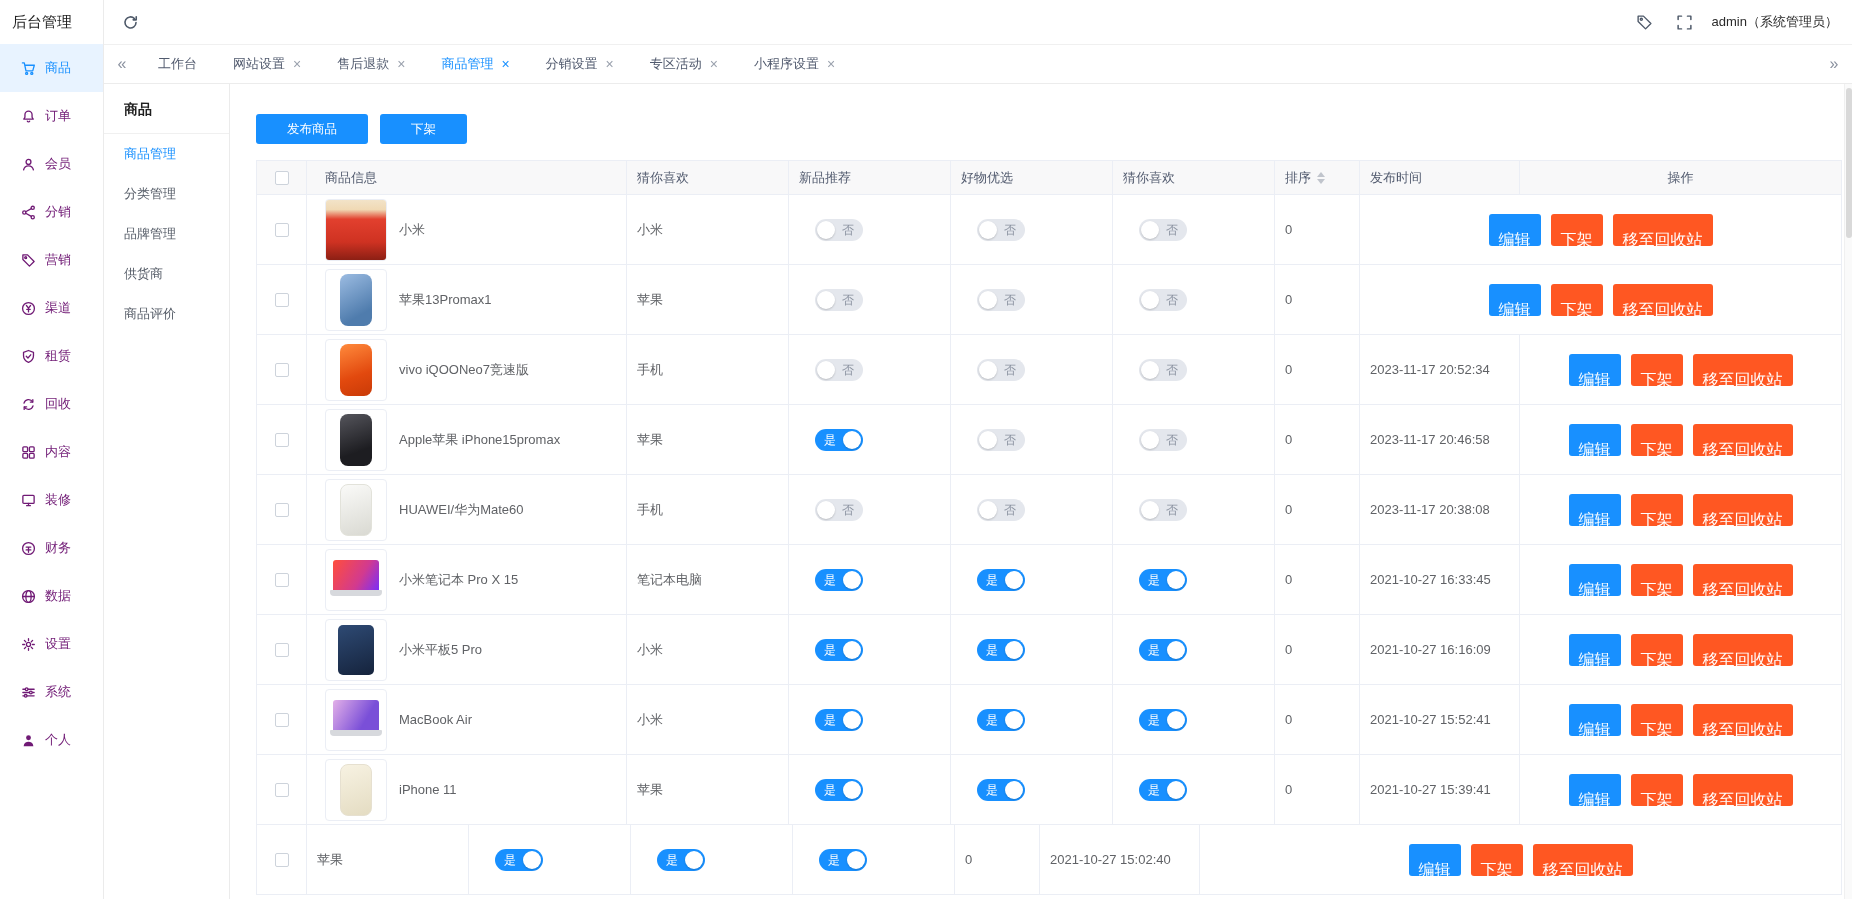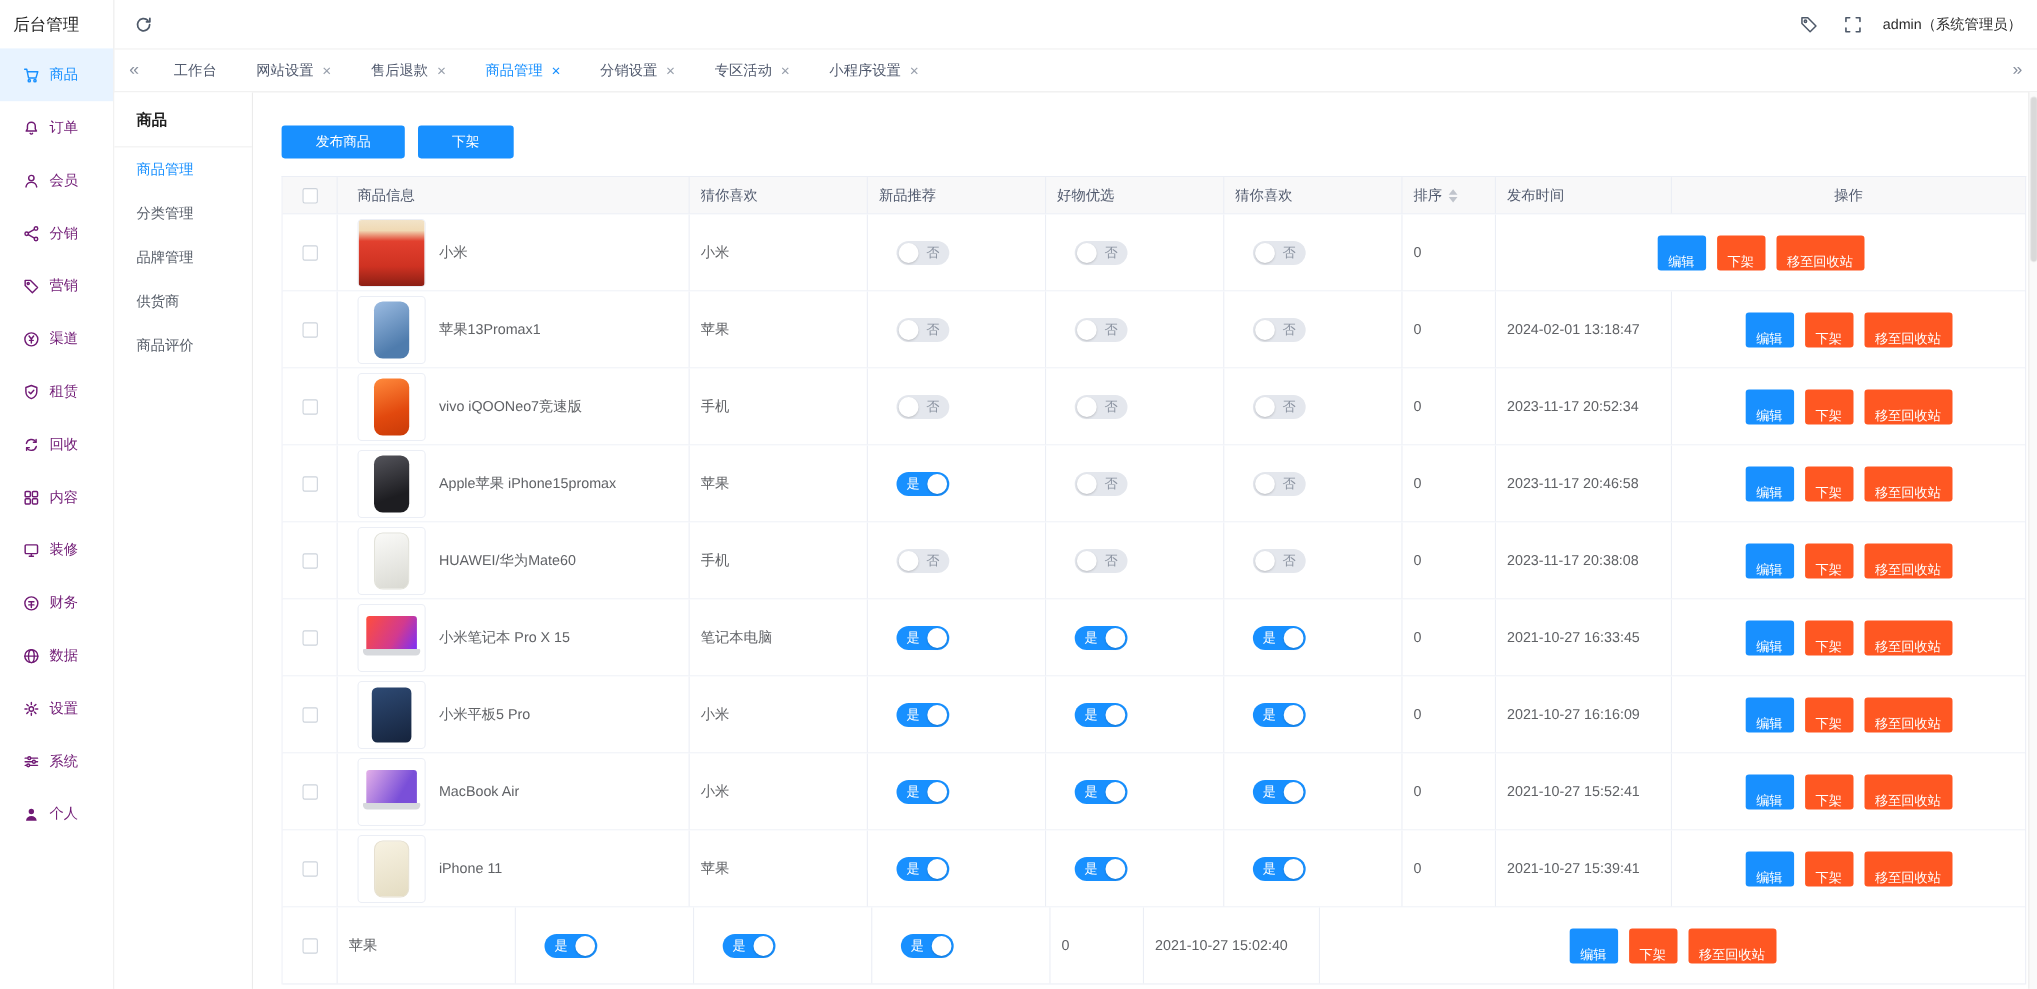--- a/index.html
+++ b/index.html
@@ -70,21 +70,21 @@
 .switch{display:inline-block;position:relative;width:48px;height:22px;border-radius:11px;cursor:pointer;flex:none}
 .switch.off{background:#e4e7ed}
 .switch.on{background:#1890ff}
 .knob{position:absolute;top:2px;left:2px;width:18px;height:18px;border-radius:50%;background:#fff;box-shadow:0 1px 2px rgba(0,0,0,.18)}
 .switch.on .knob{left:28px}
 .switch-text{position:absolute;top:0;line-height:22px;font-size:12px}
 .switch.off .switch-text{left:27px;color:#8b93a1}
 .switch.on .switch-text{left:9px;color:#fff}
 
 
-.mini{height:27px;padding:16px 10px;border:none;border-radius:3px;color:#fff;font-size:12px;cursor:pointer;white-space:nowrap}
+.mini{height:27px;padding:16px 10px;border:none;border-radius:3px;color:#fff;font-size:16px;cursor:pointer;white-space:nowrap}
 .mini.primary{background:#1890ff}
 .mini.warn{background:#ff5722}
 
 
 .thumb{width:62px;height:62px;border:1px solid #ebeef5;border-radius:4px;background:#fff;position:relative;overflow:hidden;flex:none;display:inline-block}
 .thumb::before{content:"";position:absolute;border-radius:8px}
 .thumb[data-variant="poster-red"]::before{inset:0;border-radius:0;background:linear-gradient(180deg,#f2e3c8 0%,#f0d9b4 16%,#e2402e 32%,#cf3222 70%,#8c1f14 100%)}
 .thumb[data-variant="phone-blue"]::before{inset:4px 14px;background:linear-gradient(150deg,#9cbce2,#4f7cad 75%)}
 .thumb[data-variant="phone-orange"]::before{inset:4px 14px;background:linear-gradient(160deg,#ff8a3c,#e2490e 60%,#c93a07)}
 .thumb[data-variant="phone-black"]::before{inset:4px 14px;background:linear-gradient(160deg,#55555c,#1d1d21 70%)}
@@ -382,21 +382,20 @@
                     <span class="switch-text">否</span>
                   </span>
                 </div>
                 <div class="td col-guess">
                   <span class="switch off">
                     <span class="knob"></span>
                     <span class="switch-text">否</span>
                   </span>
                 </div>
                 <div class="td col-sort">0</div>
-                <div class="td col-time">2024-02-01 13:18:47</div>
                 <div class="td col-op">
                   <button class="mini primary">编辑</button>
                   <button class="mini warn">下架</button>
                   <button class="mini warn">移至回收站</button>
                 </div>
               </div>
 
               <div class="tr">
                 <div class="td col-cb">
                   <span class="checkbox"></span>

